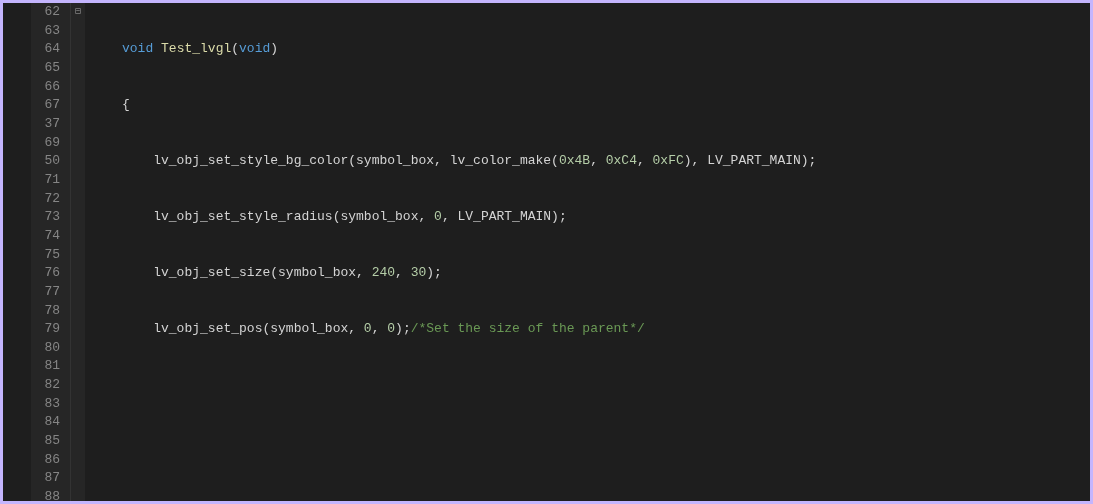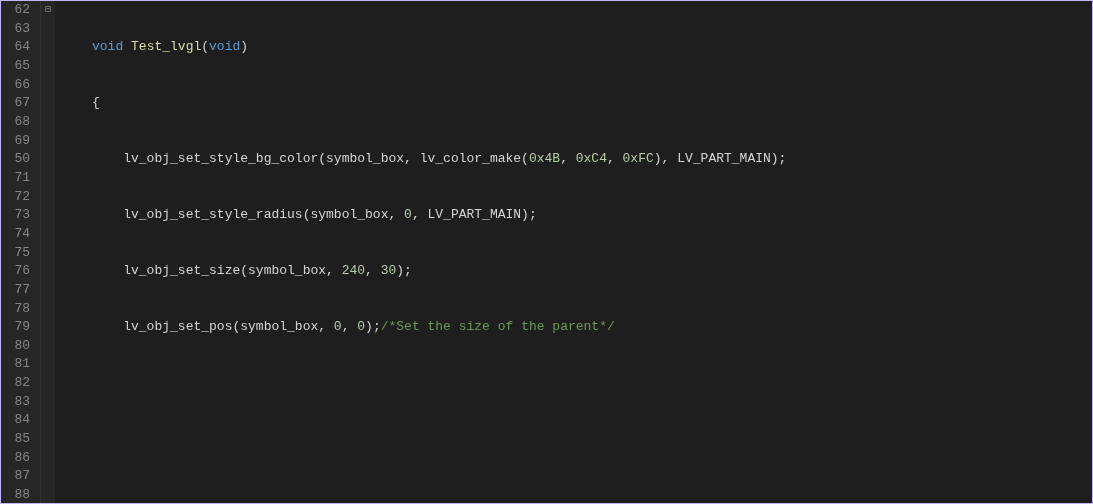--- a/index.html
+++ b/index.html
@@ -9,21 +9,22 @@
   font-size: 13px;
   line-height: 18.67px;
   overflow: hidden;
   width: 1093px;
   height: 504px;
 }
 .editor {
   display: flex;
   height: 100%;
   width: 100%;
-  border: 1px solid #c4b5fd;
+  border: 3px solid #c4b5fd;
+  padding-left: 28px;
 }
 .gutter {
   background: #262626;
   color: #858585;
   text-align: right;
   padding-right: 10px;
   user-select: none;
   min-width: 40px;
   border-right: 1px solid #333;
 }
@@ -55,21 +56,21 @@
 <body>
 
 <div class="editor">
   <div class="gutter" id="gutter">
       <div class="gutter-line">62</div>
       <div class="gutter-line">63</div>
       <div class="gutter-line">64</div>
       <div class="gutter-line">65</div>
       <div class="gutter-line">66</div>
       <div class="gutter-line">67</div>
-      <div class="gutter-line">68</div>
+      <div class="gutter-line">37</div>
       <div class="gutter-line">69</div>
       <div class="gutter-line">50</div>
       <div class="gutter-line">71</div>
       <div class="gutter-line">72</div>
       <div class="gutter-line">73</div>
       <div class="gutter-line">74</div>
       <div class="gutter-line">75</div>
       <div class="gutter-line">76</div>
       <div class="gutter-line">77</div>
       <div class="gutter-line">78</div>

